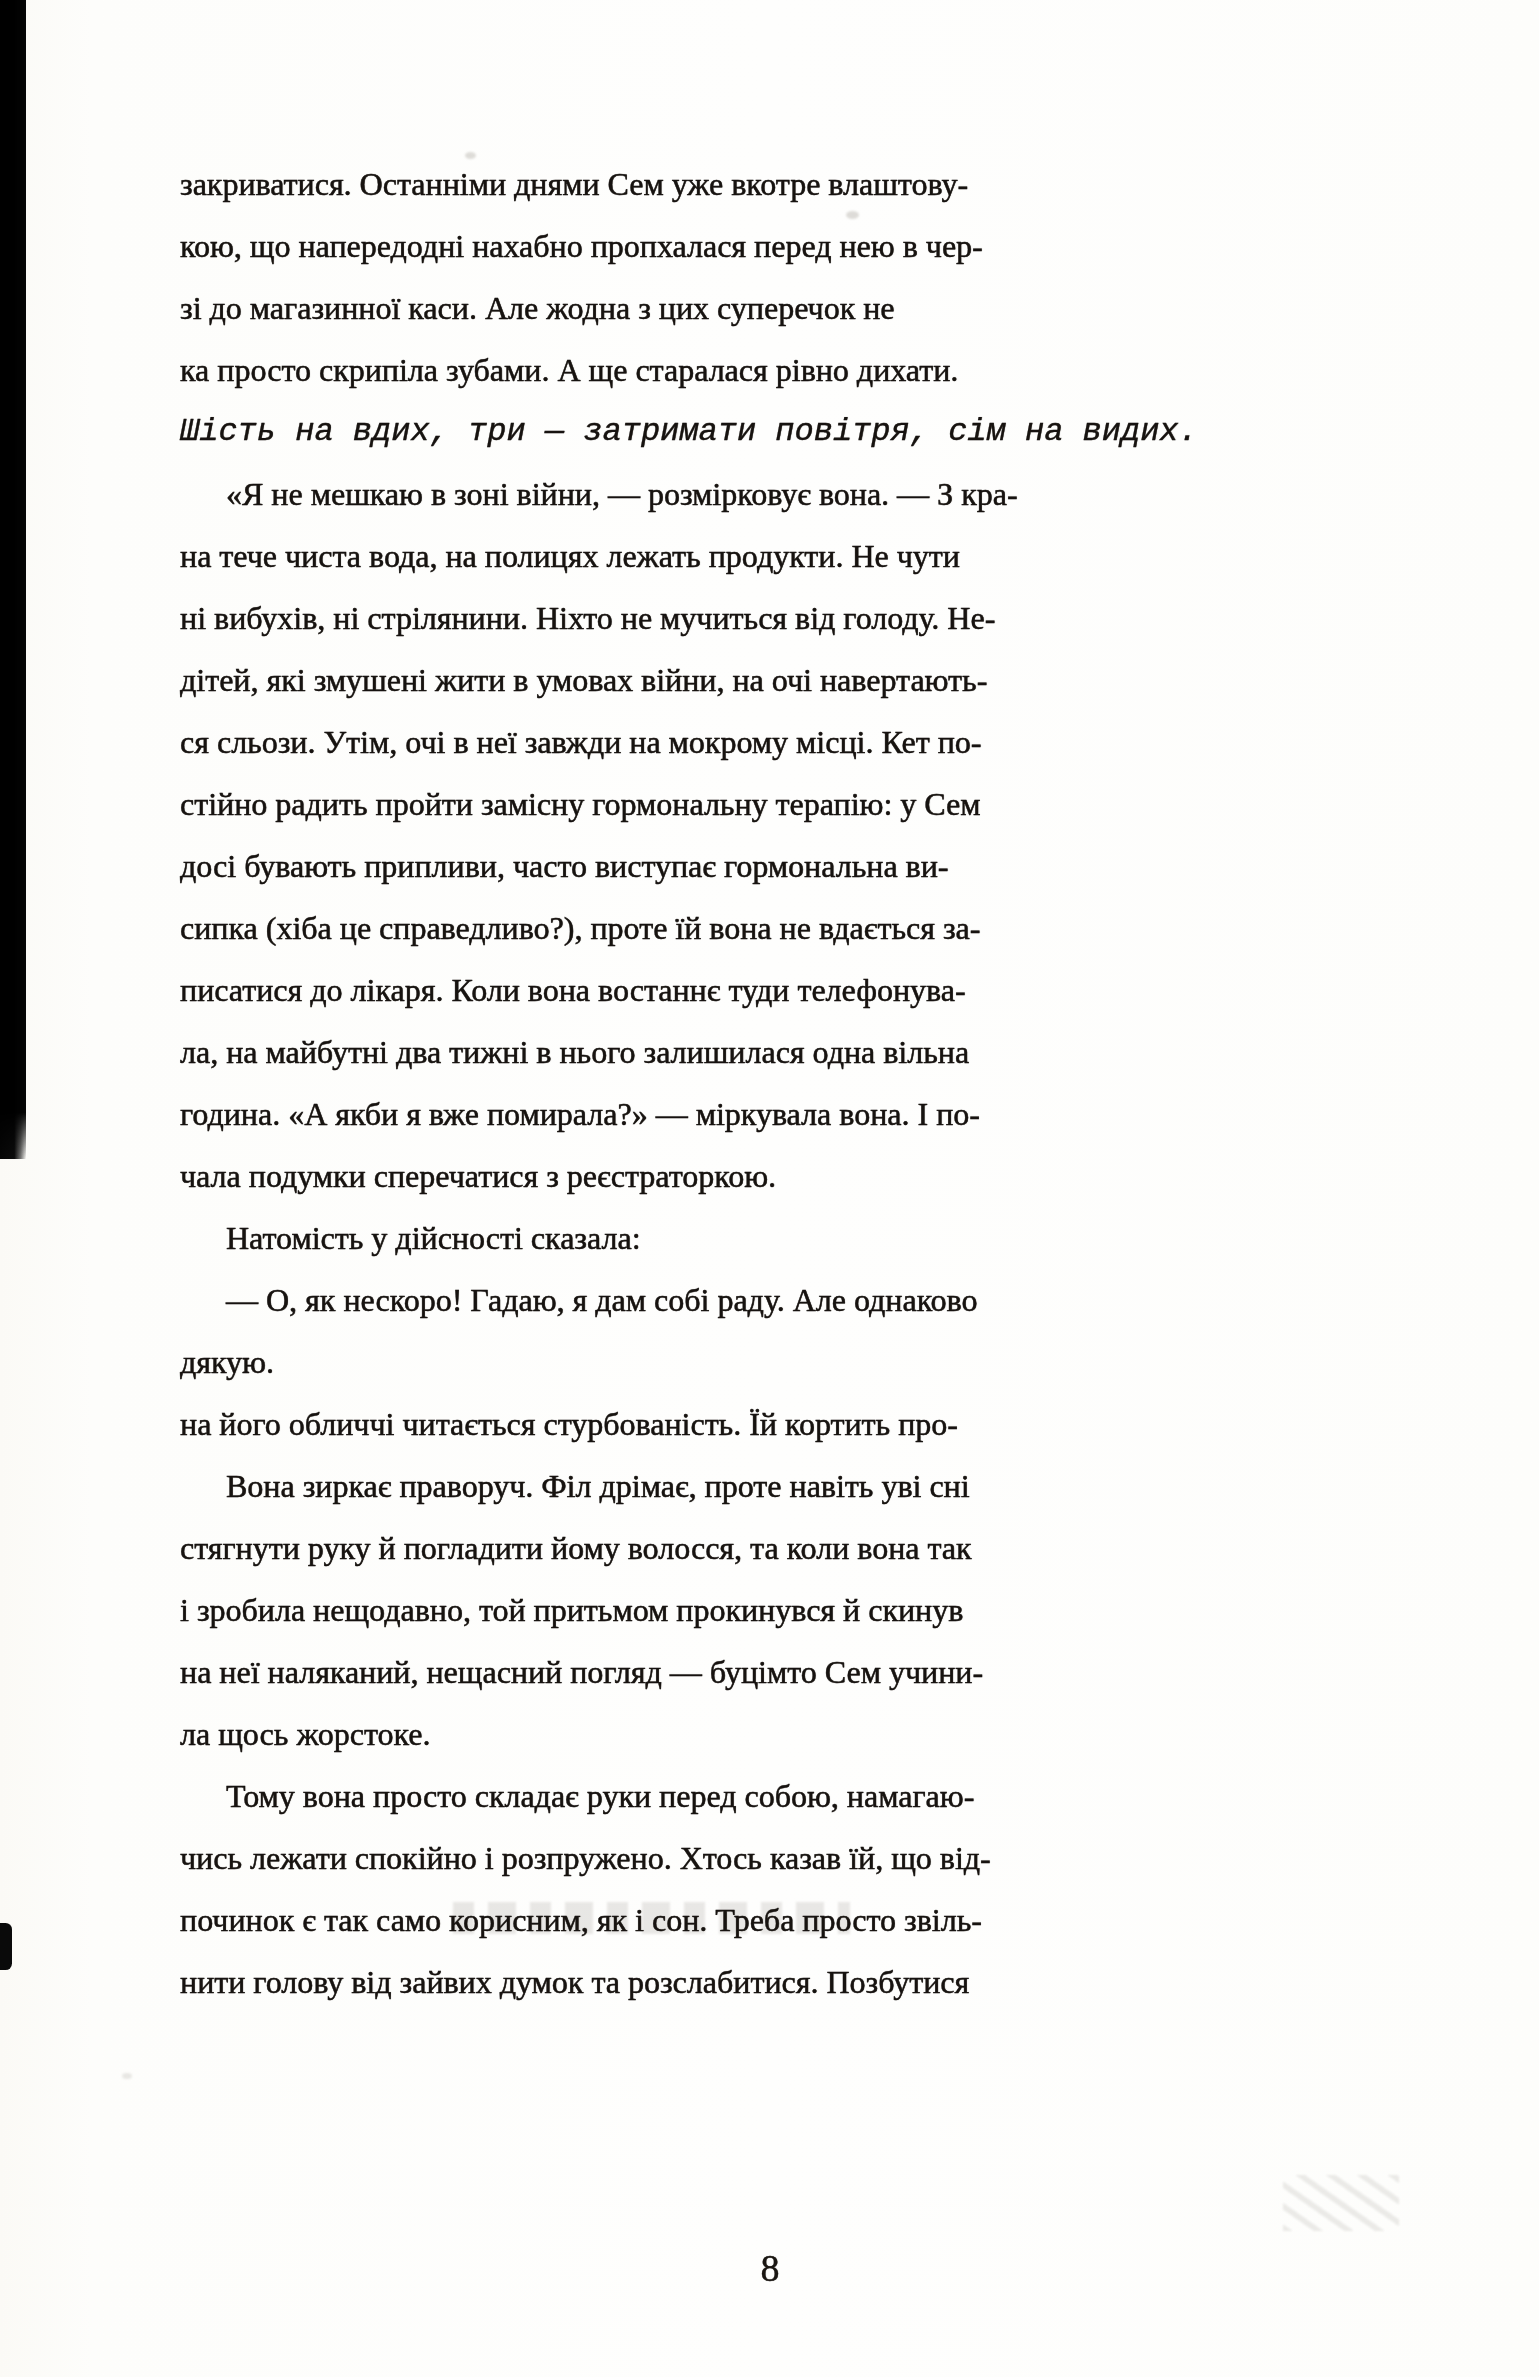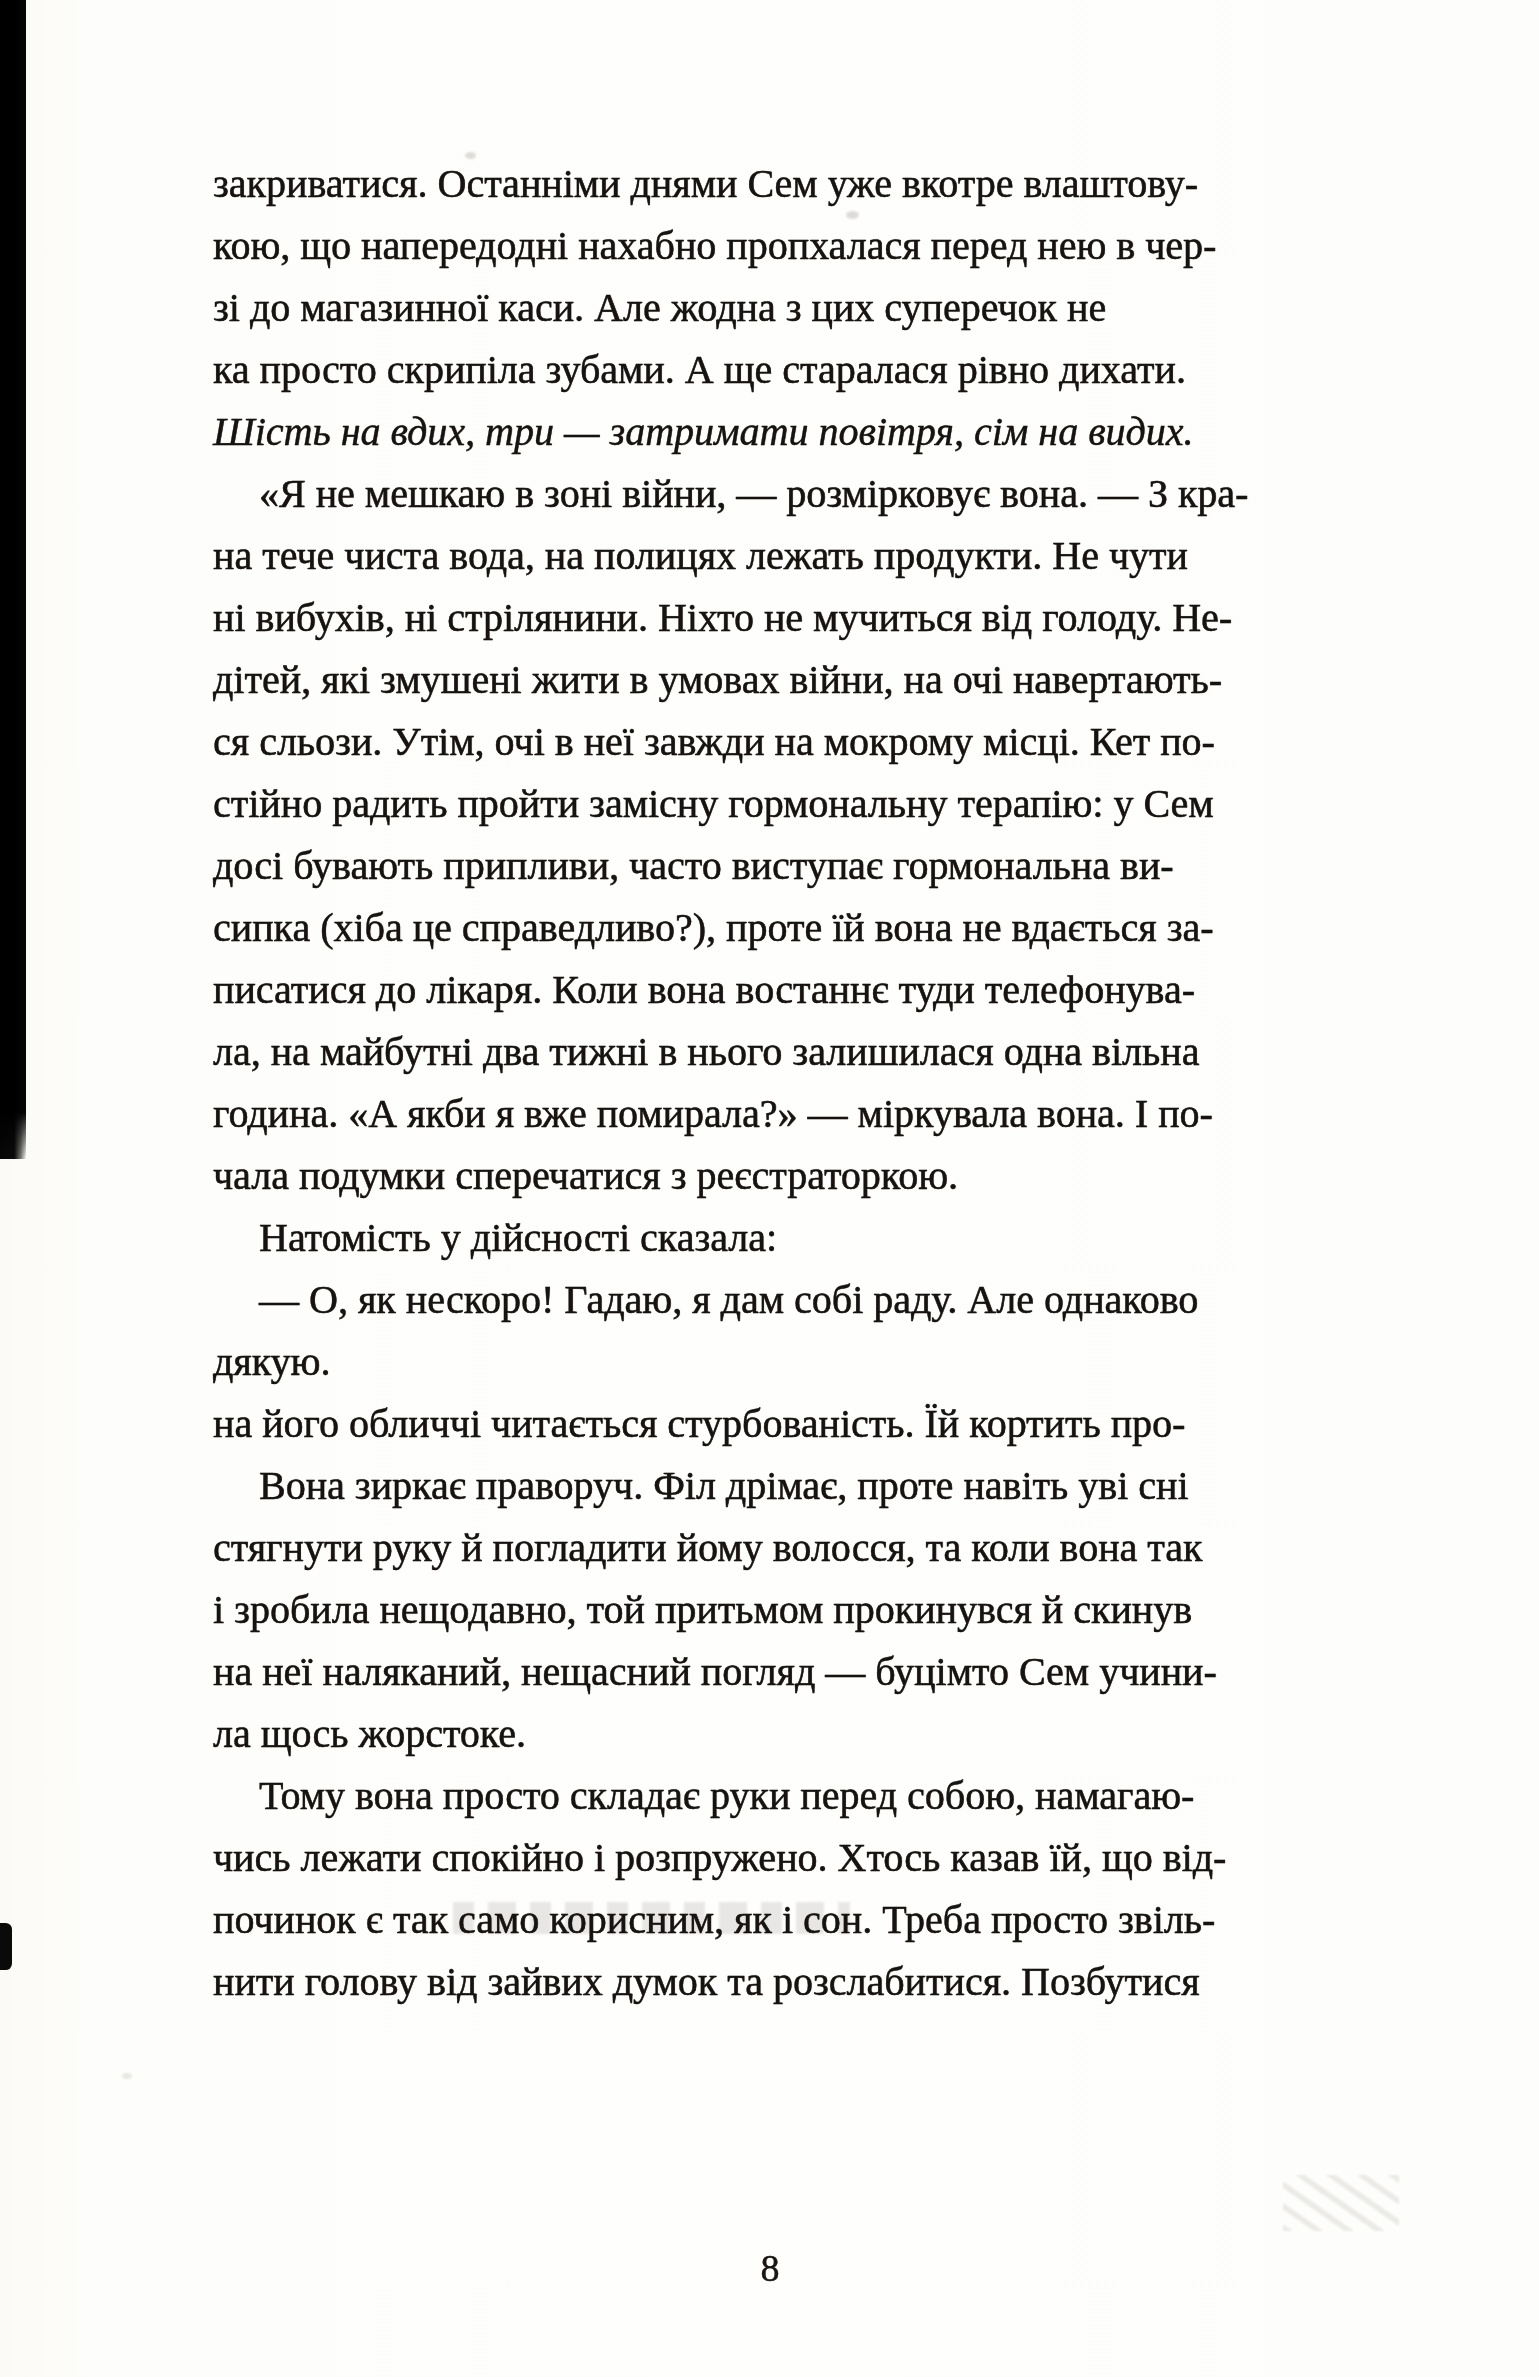--- a/index.html
+++ b/index.html
@@ -8,32 +8,32 @@
     width: 1540px;
     height: 2377px;
     background: linear-gradient(90deg, #fbfaf6 0%, #fdfdfb 6%, #fefefd 50%, #fdfdfb 100%);
     overflow: hidden;
     font-family: "Liberation Serif", serif;
   }
 
   
   .text-block {
     position: absolute;
-    left: 213px;
+    left: 180px;
     top: 153px;
     width: 1200px;
-    font-size: 40px;
+    font-size: 32px;
     line-height: 62px;
     color: #171310;
     text-shadow: 0.3px 0.3px 0.8px rgba(28, 22, 14, 0.6);
     -webkit-text-stroke: 0.4px #171310;
   }
   .line { white-space: nowrap; height: 62px; }
   .line.indent { padding-left: 46px; }
-  .line.italic { font-style: italic; -webkit-text-stroke: 0.3px #171310; }
+  .line.italic { font-style: italic; font-family: Liberation Mono, monospace; -webkit-text-stroke: 0.3px #171310; }
 
   .page-number {
     position: absolute;
     top: 2244px;
     left: 0;
     width: 1540px;
     text-align: center;
     font-size: 38px;
     line-height: 48px;
     color: #1a1612;

